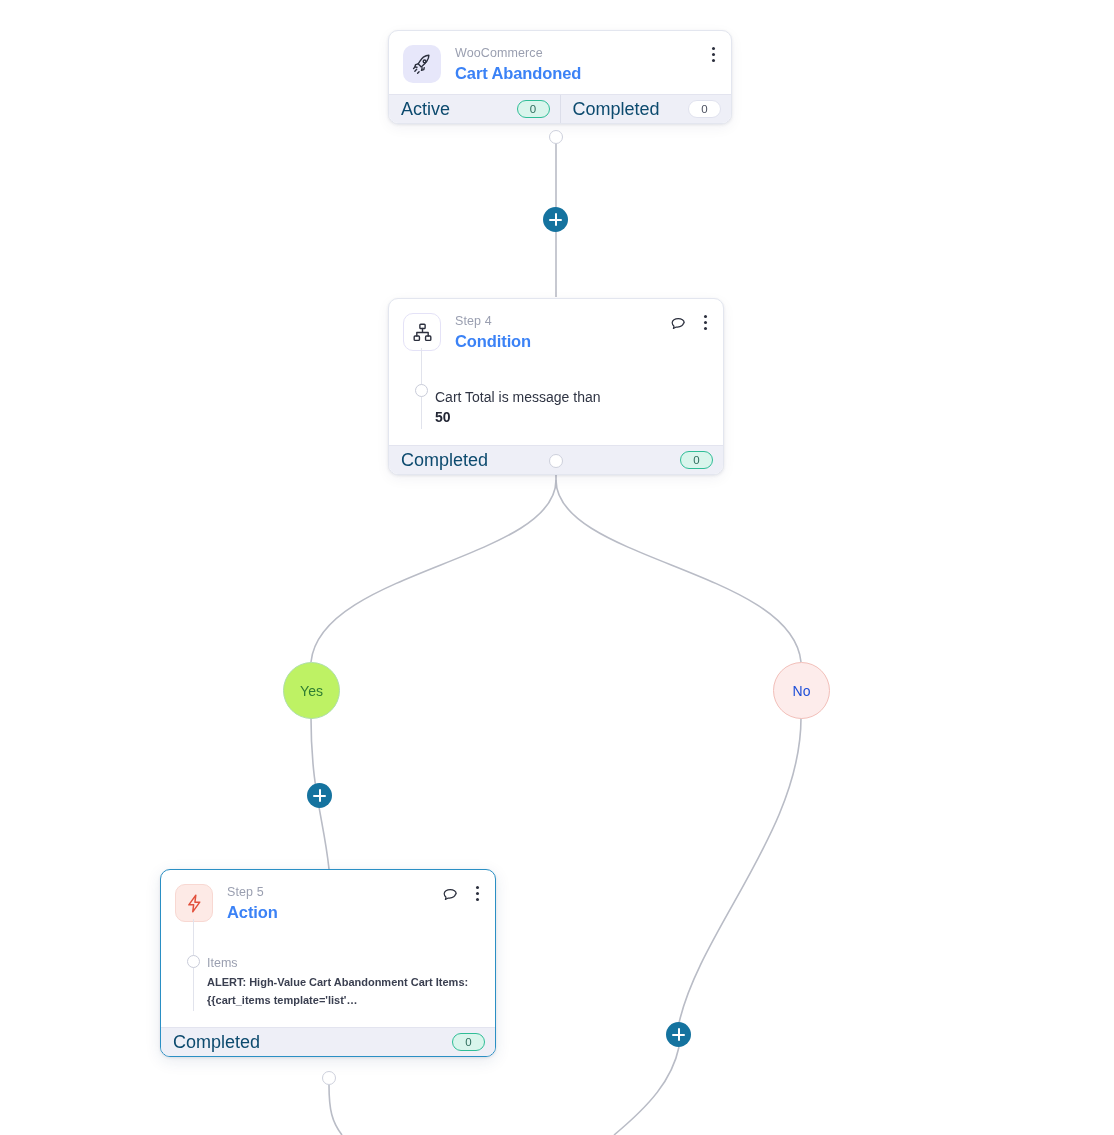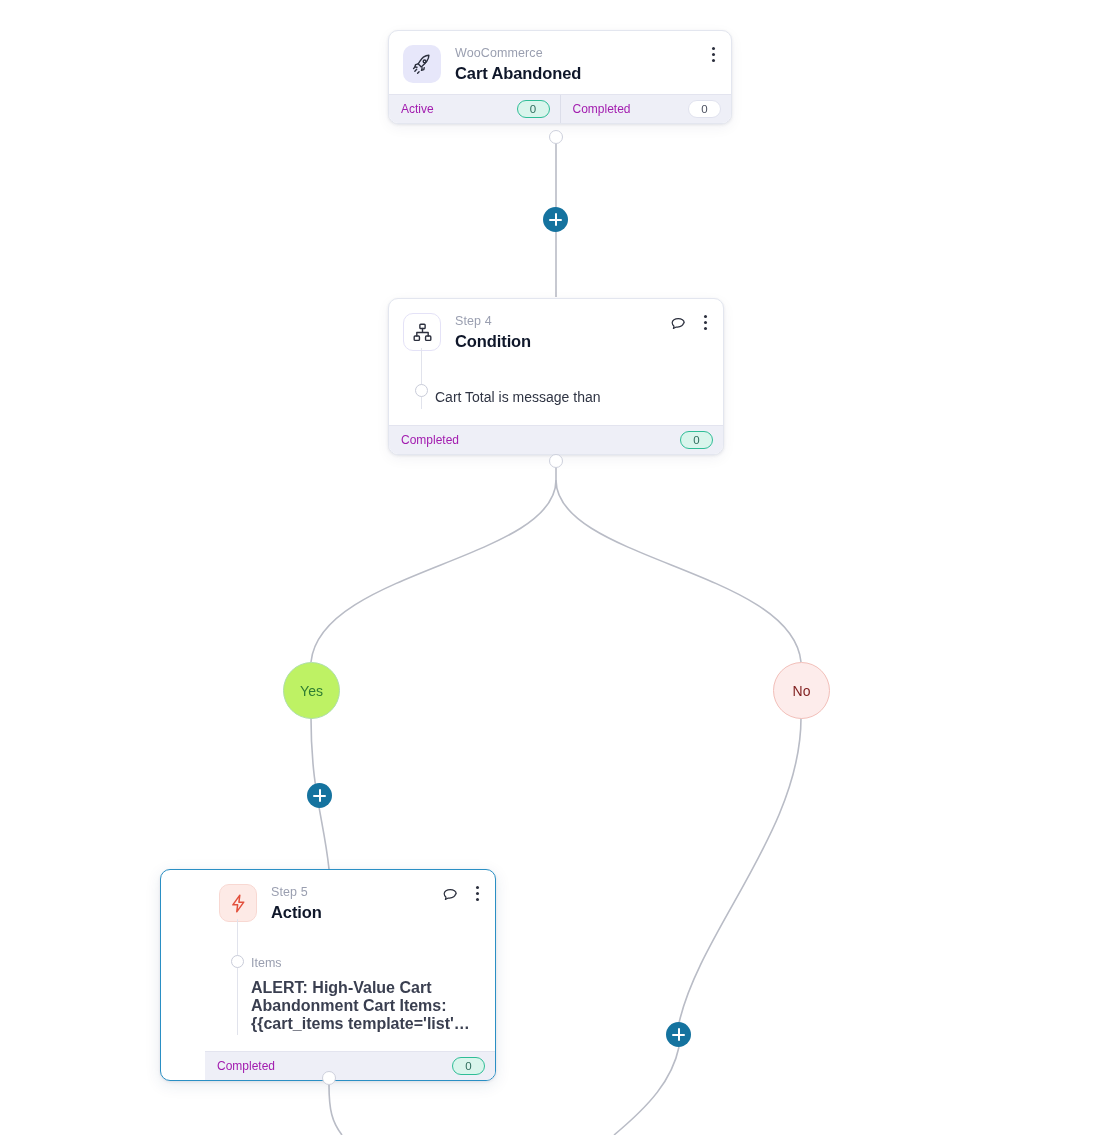--- a/index.html
+++ b/index.html
@@ -35,21 +35,20 @@
     z-index: 3;
     background: #ffffff;
     border-radius: 10px;
     border: 1px solid #e3e6ef;
     box-shadow: 0 1px 3px rgba(30,40,80,.10), 0 4px 14px rgba(30,40,80,.05);
     overflow: hidden;
   }
   .node.selected {
     border: 1px solid #2a8fc4;
     box-shadow: 0 1px 3px rgba(30,40,80,.10), 0 4px 16px rgba(30,60,110,.10);
-    padding-left: 44px;
   }
 
   .node-head {
     display: flex;
     align-items: flex-start;
     padding: 14px 14px 10px 14px;
     position: relative;
   }
 
   .node-icon {
@@ -68,21 +67,21 @@
   .node-titles { padding-top: 1px; }
   .node-kicker {
     font-size: 12.5px;
     color: #9a9fb0;
     line-height: 15px;
     letter-spacing: .1px;
   }
   .node-title {
     font-size: 16.5px;
     font-weight: 700;
-    color: #0f172a;
+    color: #3b82f6;
     line-height: 21px;
     margin-top: 2px;
     letter-spacing: -.1px;
   }
 
   .head-actions {
     position: absolute;
     right: 12px;
     top: 14px;
     display: flex;
@@ -141,47 +140,47 @@
     color: #2f3443;
     line-height: 19px;
   }
   .body-strong {
     font-size: 14px;
     font-weight: 700;
     color: #232735;
     line-height: 20px;
   }
   .body-sub {
-    font-size: 16px;
+    font-size: 11px;
     font-weight: 700;
     color: #3a3f50;
     line-height: 18px;
-    margin-top: 8px;
+    margin-top: 2px;
   }
 
   
   .node-foot {
     display: flex;
     align-items: stretch;
     background: #eeeff7;
     border-top: 1px solid #e3e4ef;
     height: 29px;
   }
   .foot-cell {
     display: flex;
     align-items: center;
     justify-content: space-between;
     padding: 0 10px 0 12px;
     flex: 1 1 0;
     min-width: 0;
   }
   .foot-cell + .foot-cell { border-left: 1px solid #dcdeea; }
   .foot-label {
-    font-size: 12px;
-    color: #a21caf;
+    font-size: 18px;
+    color: #0c4a6e;
     white-space: nowrap;
   }
   .pill {
     min-width: 33px;
     height: 18px;
     border-radius: 9px;
     display: flex;
     align-items: center;
     justify-content: center;
     font-size: 11.5px;
@@ -241,21 +240,21 @@
     cursor: pointer;
   }
   .branch.yes {
     background: #bef264;
     border: 1.5px solid #aedfa8;
     color: #2f7d32;
   }
   .branch.no {
     background: #fdeceb;
     border: 1.5px solid #f2bfb9;
-    color: #7f1d1d;
+    color: #1d4ed8;
   }
 </style>
 </head>
 <body>
 
 <div id="canvas">
 
   <svg id="edges" viewBox="0 0 1114 1135" xmlns="http://www.w3.org/2000/svg">
 
     <path d="M556,137 L556,297" stroke="#b9bcc6" stroke-width="1.6" fill="none"></path>
@@ -337,20 +336,21 @@
             <i></i>
             <i></i>
         </div>
       </div>
     </div>
     <div class="node-body">
       <div class="rail"></div>
       <div class="rail-dot" style="top:22px;"></div>
       <div style="height:22px;"></div>
       <div class="body-line">Cart Total is message than</div>
+      <div class="body-strong">50</div>
     </div>
     <div class="node-foot">
       <div class="foot-cell">
         <span class="foot-label">Completed</span>
         <span class="pill teal">0</span>
       </div>
     </div>
   </div>
   <div class="handle" style="left:549px; top:454px;"></div>
 

